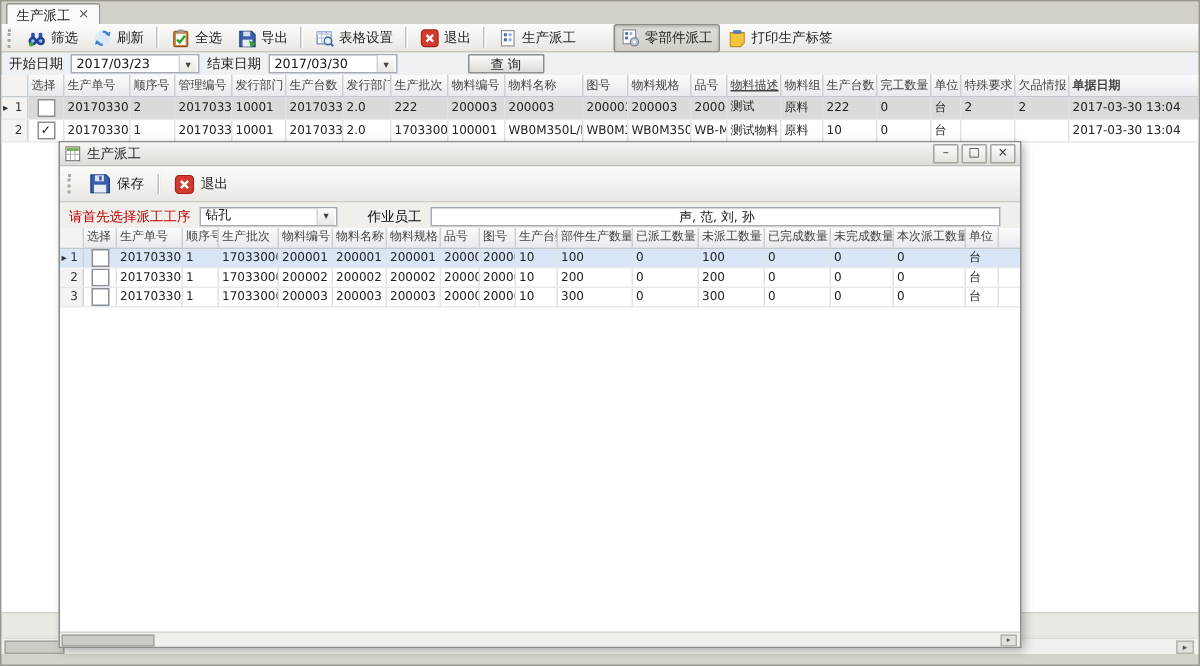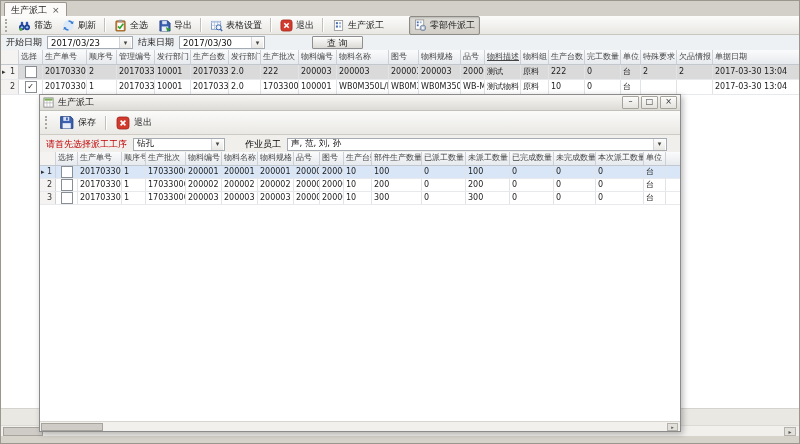--- a/index.html
+++ b/index.html
@@ -59,21 +59,21 @@
        display:flex;align-items:center;padding:0 3px;gap:4px;font-size:9px;color:#222;}
   .winbtns{margin-left:auto;display:flex;gap:2px;}
   .winbtn{width:15px;height:11px;border:1px solid #a6a39d;background:linear-gradient(#fcfcfb,#e4e2dd);
        font-size:8px;line-height:10px;text-align:center;color:#333;border-radius:1px;}
   .mtoolbar{height:23px;background:linear-gradient(#fbfbfa,#e9e8e4);border-bottom:1px solid #cfccc6;
        display:flex;align-items:center;padding:0 3px;}
   .mtbtn{display:flex;align-items:center;gap:4px;font-size:9px;color:#222;padding:2px 6px;}
   .mcontrols{height:18px;background:#f0efec;border-bottom:1px solid #d8d6d1;display:flex;align-items:center;
        padding:0 6px;gap:6px;font-size:9px;}
   .red{color:#c00000;}
-  .combo.proc{width:92px;} .combo.worker{width:380px;}
+  .combo.proc{width:92px;} .combo.worker{width:380px;flex-direction:column;}
   .mgridwrap{position:absolute;top:57px;left:0;right:0;bottom:9px;background:#fff;overflow:hidden;}
   .mgridwrap .trow{height:12px;line-height:11px;}
   .mgridwrap .thead{height:13px;line-height:12px;}
   .modal .sel,.modal .sel .tc{background:#d8e6f7;}
   .mhscroll{position:absolute;left:0;right:0;bottom:0;height:9px;background:#f2f0ed;border-top:1px solid #d8d6d1;}
   .mhthumb{position:absolute;left:1px;top:1px;width:60px;height:6px;background:#cfccc7;border:1px solid #a6a39d;}
   .mharrow{position:absolute;right:2px;top:1px;width:9px;height:6px;font-size:5px;line-height:6px;text-align:center;
        color:#555;background:#e2e0db;border:1px solid #b5b2ac;}
 </style>
 </head>
@@ -164,20 +164,28 @@
     <div class="tbtn pressed">
       <svg class="icon" width="13" height="13" viewBox="0 0 14 14">
           <rect x="1.5" y="1" width="9" height="10" fill="#fff" stroke="#8a8a8a" stroke-width="0.8"></rect>
           <rect x="3" y="2.6" width="2" height="2" fill="#4a6fb5"></rect>
           <rect x="3" y="5.8" width="2" height="2" fill="#4a6fb5"></rect>
           <rect x="6.2" y="2.6" width="2" height="2" fill="#9ab0d8"></rect>
           <circle cx="9.6" cy="9.6" r="3" fill="#b9c4d6" stroke="#6b7b95" stroke-width="0.8"></circle>
           <circle cx="9.6" cy="9.6" r="1.1" fill="#fff"></circle>
         </svg>
       <span>零部件派工</span>
+    </div>
+    <div class="tbtn">
+      <svg class="icon" width="13" height="13" viewBox="0 0 14 14">
+          <path d="M2 3h10v7.5L9.5 13H2z" fill="#f5c53c" stroke="#b88f1e" stroke-width="0.8"></path>
+          <path d="M9.5 13l2.5-2.5H9.5z" fill="#e0ac22"></path>
+          <rect x="4" y="1.2" width="6" height="2.6" rx="0.6" fill="#5577bb"></rect>
+        </svg>
+      <span>打印生产标签</span>
     </div>
   </div>
 
   <div class="filterbar">
     <span>开始日期</span>
     <div class="combo date">
       <span>2017/03/23</span>
       <span class="ca">▾</span>
     </div>
     <span>结束日期</span>
@@ -205,21 +213,21 @@
         <div class="tc th" style="width: 30px;">图号</div>
         <div class="tc th" style="width: 42px;">物料规格</div>
         <div class="tc th" style="width: 24px;">品号</div>
         <div class="tc th" style="width: 36px; text-decoration: underline;">物料描述</div>
         <div class="tc th" style="width: 28px;">物料组</div>
         <div class="tc th" style="width: 36px;">生产台数</div>
         <div class="tc th" style="width: 36px;">完工数量</div>
         <div class="tc th" style="width: 20px;">单位</div>
         <div class="tc th" style="width: 36px;">特殊要求</div>
         <div class="tc th" style="width: 36px;">欠品情报</div>
-        <div class="tc th" style="width: 88px;">单据日期</div>
+        <div class="tc th" style="width: 88px; font-weight: bold;">单据日期</div>
       </div>
       <div class="trow sel">
         <div class="tc td ind" style="width: 18px;"><div class="arrow">▸</div>1</div>
         <div class="tc td cbc" style="width: 24px;">
           <div class="cb"></div>
         </div>
         <div class="tc td" style="width: 44px;">20170330001</div>
         <div class="tc td" style="width: 30px;">2</div>
         <div class="tc td" style="width: 38px;">20170330001</div>
         <div class="tc td" style="width: 36px;">10001</div>

